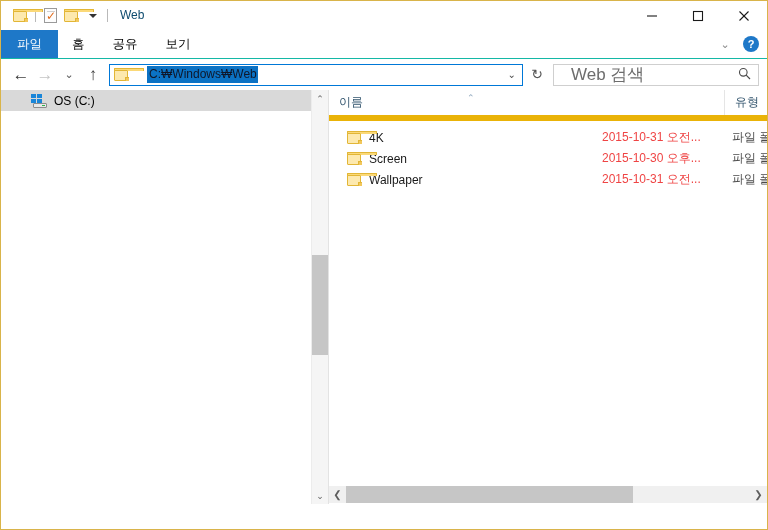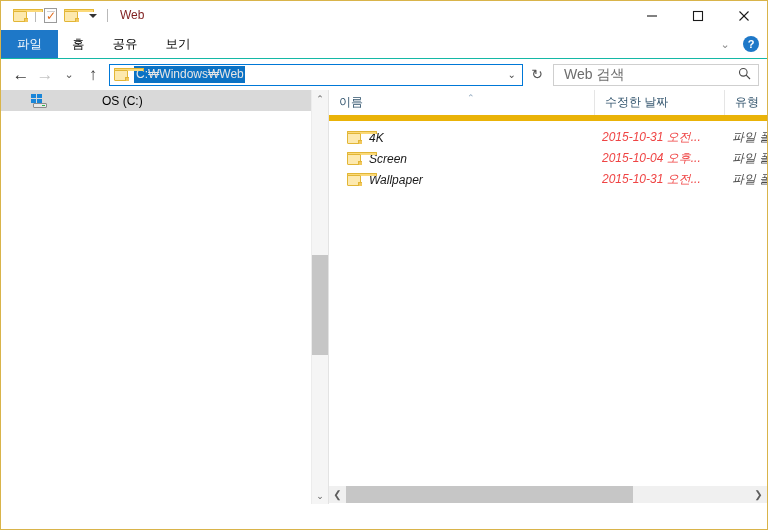--- a/index.html
+++ b/index.html
@@ -113,21 +113,21 @@
     font-weight: bold;
   }
   .chev-down-small {
     width: 0; height: 0;
     border-left: 4px solid transparent;
     border-right: 4px solid transparent;
     border-top: 4px solid #333333;
   }
   .win-title {
     font-size: 12px;
-    color: #7f1d1d;
+    color: #0c4a6e;
     margin-left: 8px;
     line-height: 29px;
   }
   .win-ctrls {
     position: absolute;
     right: 0; top: 0;
     display: flex;
     height: 29px;
   }
   .win-btn {
@@ -221,23 +221,23 @@
     width: 414px;
     height: 22px;
     border: 1px solid #0078d7;
     background: #ffffff;
     box-sizing: border-box;
     display: flex;
     align-items: center;
   }
   .addressbox .folder-ico { margin-left: 4px; flex: 0 0 auto; }
   .addr-text {
-    margin-left: 5px;
+    margin-left: 18px;
     background: #0b72c4;
-    color: #e5e5e5;
+    color: #0f172a;
     font-size: 12px;
     line-height: 15px;
     padding: 1px 1px 1px 2px;
     white-space: nowrap;
   }
   .addr-chev {
     position: absolute;
     right: 6px;
     color: #4a4a4a;
     font-size: 10px;
@@ -252,22 +252,22 @@
     left: 552px;
     width: 206px;
     height: 22px;
     border: 1px solid #cfcfcf;
     background: #ffffff;
     box-sizing: border-box;
     display: flex;
     align-items: center;
   }
   .search-ph {
-    margin-left: 10px;
-    font-size: 14px;
+    margin-left: 17px;
+    font-size: 17px;
     color: #6d6d6d;
   }
   .search-ico {
     position: absolute;
     right: 7px;
     color: #4a4a4a;
   }
 
   
   .main {
@@ -287,21 +287,20 @@
     overflow: hidden;
   }
   .tree-item {
     height: 21px;
     display: flex;
     align-items: center;
     padding-left: 30px;
     background: #d9d9d9;
     font-size: 12px;
     color: #000000;
-    gap: 48px;
   }
   .drive-ico {
     position: relative;
     width: 16px; height: 14px;
     margin-right: 7px;
   }
   .drive-ico .q {
     position: absolute;
     width: 5px; height: 4px;
     background: #1a86d9;
@@ -392,21 +391,20 @@
   .rows {
     position: relative;
   }
   .row {
     position: relative;
     height: 21px;
     display: flex;
     align-items: center;
     font-size: 12px;
     color: #2b2b2b;
-    font-style: italic;
   }
   .cell-name {
     position: absolute;
     left: 18px;
     display: flex;
     align-items: center;
   }
   .cell-name .nm { margin-left: 7px; color: #1a1a1a; }
   .cell-date {
     position: absolute;
@@ -642,23 +640,20 @@
       <div class="sb-arrow down">⌄</div>
     </div>
 
     <div class="splitter"></div>
 
     <div class="listpane">
       <div class="colheader">
         <div class="col" style="left:0;width:265px;">
           <span class="label">이름</span>
           <span class="sort-chev">⌃</span>
-        </div>
-        <div class="col divider" style="left:265px;width:130px;">
-          <span class="label">수정한 날짜</span>
         </div>
         <div class="col divider" style="left:395px;width:43px;">
           <span class="label">유형</span>
         </div>
       </div>
 
       <div class="rows">
         <div class="row" style="margin-top:6px;">
           <div class="cell-name">
             <div class="folder-ico">
@@ -674,21 +669,21 @@
 
         <div class="row">
           <div class="cell-name">
             <div class="folder-ico">
               <div class="tab"></div>
                 <div class="body"></div>
                 <div class="fold"></div>
             </div>
             <span class="nm">Screen</span>
           </div>
-          <div class="cell-date">2015-10-04 오후...</div>
+          <div class="cell-date">2015-10-30 오후...</div>
           <div class="cell-type">파일 폴</div>
         </div>
 
         <div class="row">
           <div class="cell-name">
             <div class="folder-ico">
               <div class="tab"></div>
                 <div class="body"></div>
                 <div class="fold"></div>
             </div>

